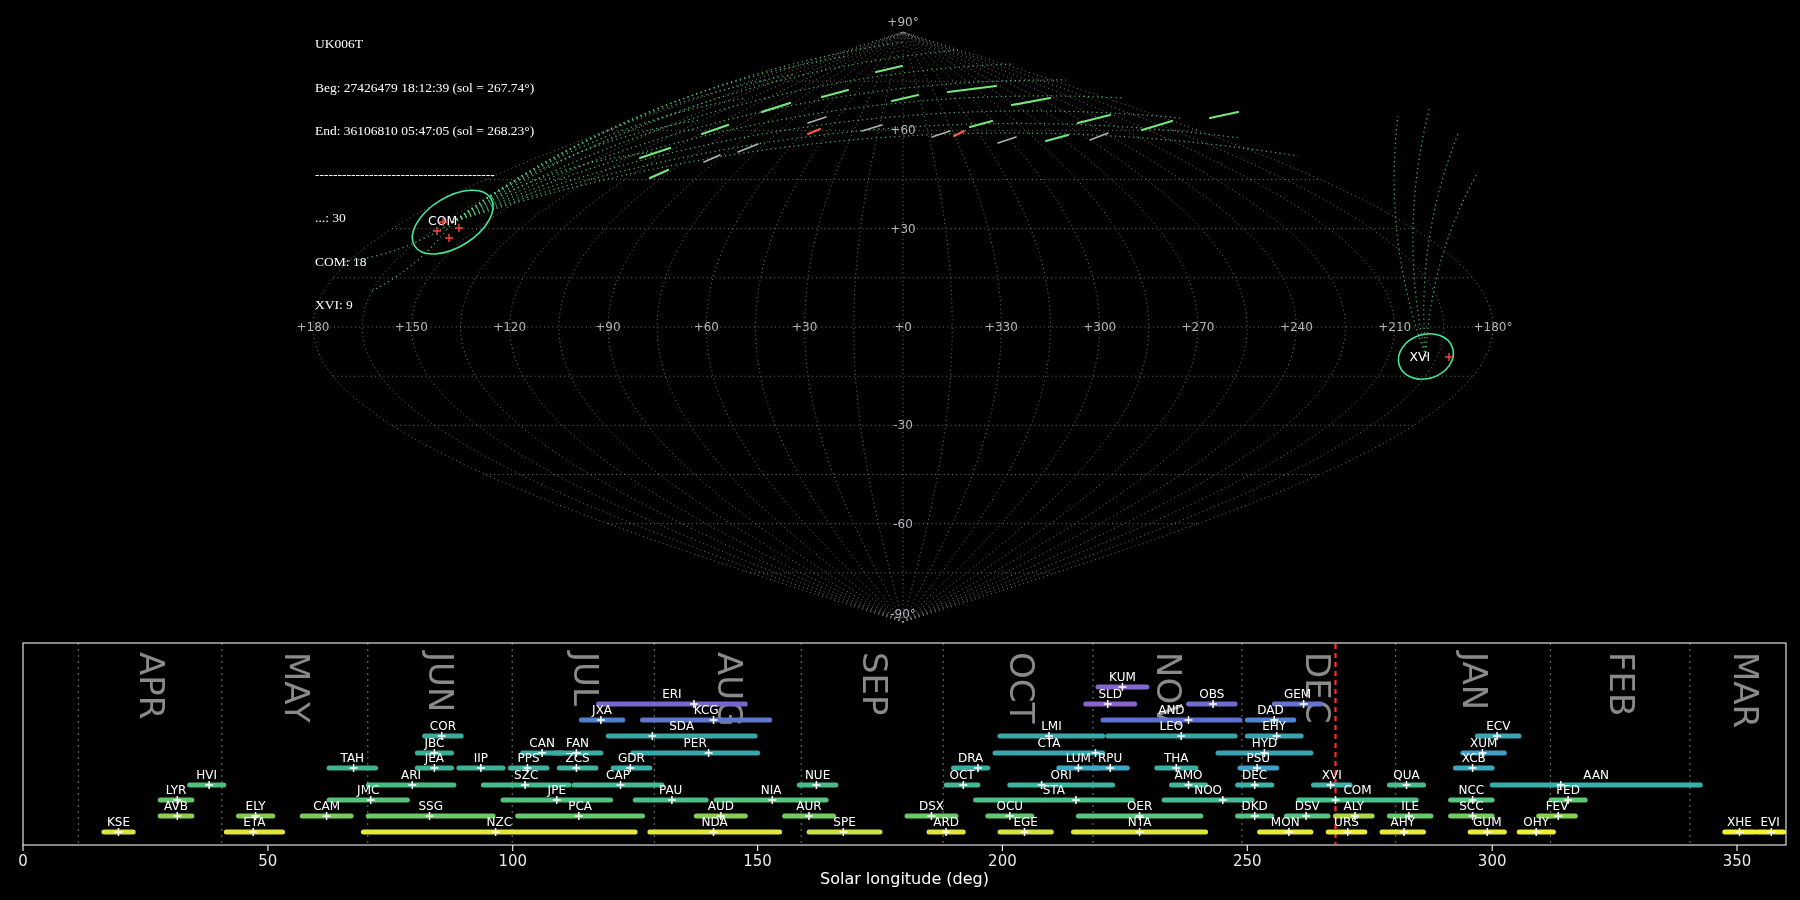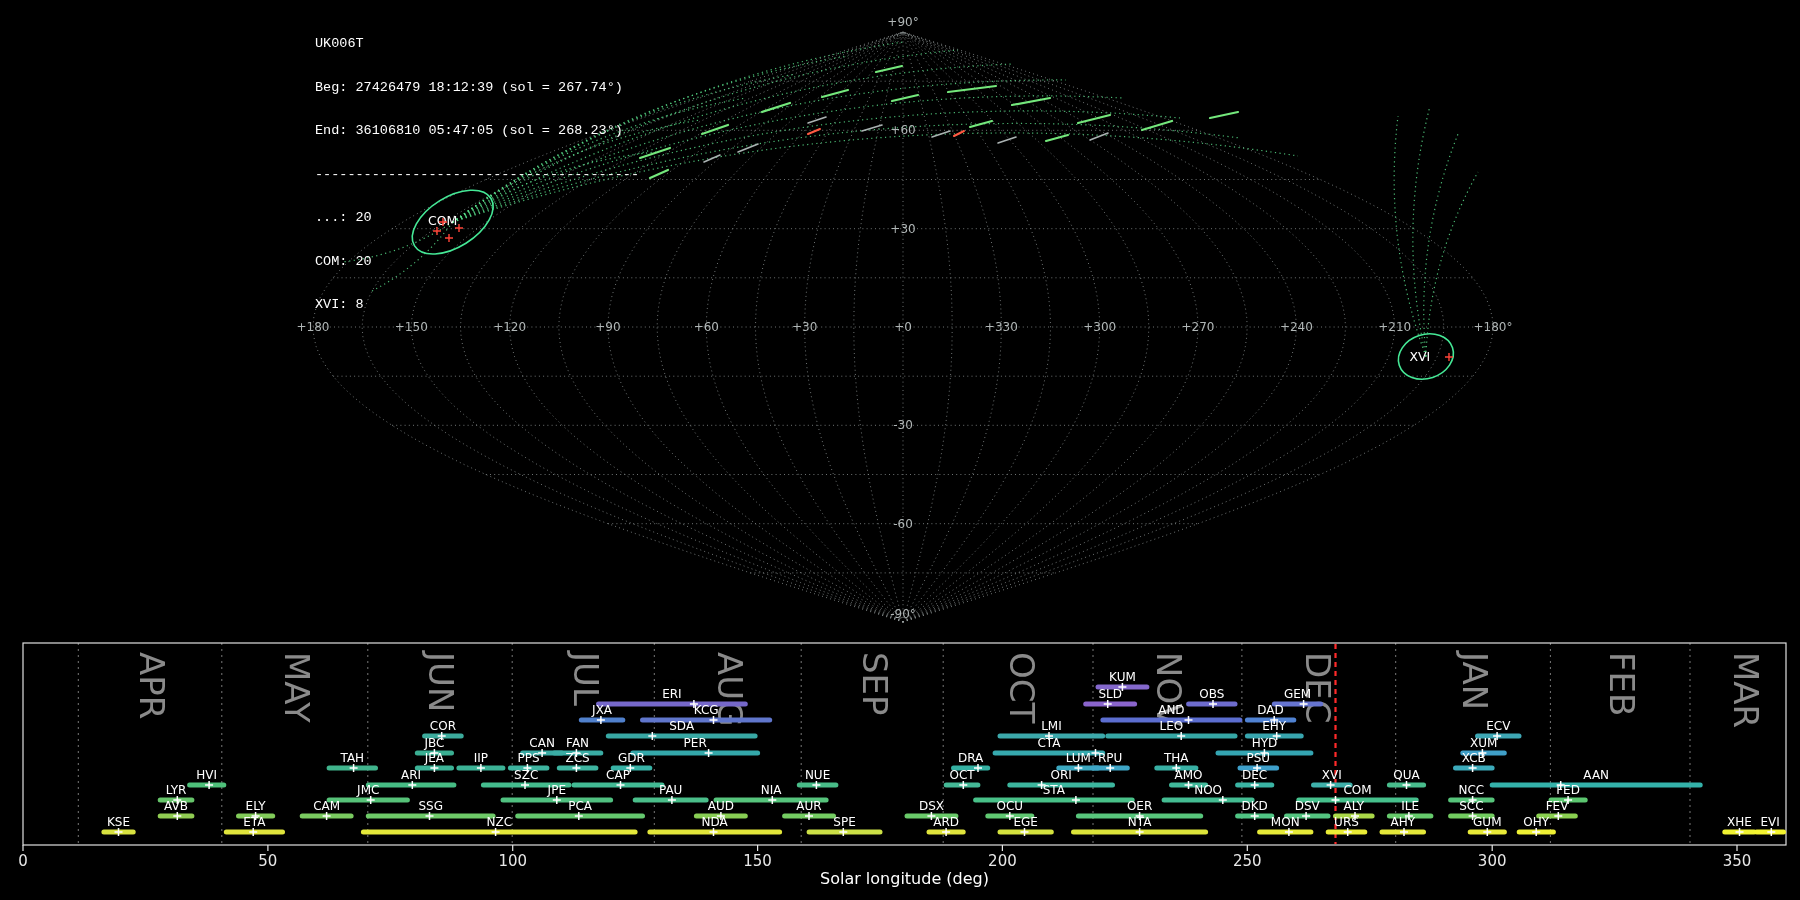--- a/index.html
+++ b/index.html
@@ -1,20 +1,20 @@
 <!DOCTYPE html>
 <html><head>
 <meta charset="utf-8">
 <style>
   html,body{margin:0;padding:0;background:#000;}
   .stage{position:relative;width:1800px;height:900px;background:#000;overflow:hidden;}
   svg.full{position:absolute;left:0;top:0;}
   text{font-family:"DejaVu Sans",sans-serif;}
   .info{position:absolute;left:315px;top:8px;color:#fff;
-        font-family:Liberation Mono, monospace;font-size:13.5px;line-height:14.5px;white-space:pre;}
+        font-family:Liberation Serif, serif;font-size:13.5px;line-height:14.5px;white-space:pre;}
   .grid{stroke:#98a0a0;stroke-width:1;stroke-dasharray:1 3.2;fill:none;opacity:.72;}
   .track{stroke:#58da88;stroke-width:1.2;stroke-dasharray:1.2 3.4;fill:none;opacity:.85;}
   .dash-g{stroke:#74e87c;stroke-width:2.2;stroke-linecap:round;}
   .dash-gray{stroke:#aab2b2;stroke-width:1.6;stroke-linecap:round;}
   .dash-r{stroke:#ff5a42;stroke-width:2;stroke-linecap:round;}
   .radiant{fill:none;stroke:#45e896;stroke-width:1.6;}
   .marker{stroke:#ff4438;stroke-width:1.4;fill:none;}
   .maplab{fill:#b0b6b6;font-size:12px;}
   .radlab{fill:#fff;font-size:12.5px;}
   .chart-border{fill:none;stroke:#e0e0e0;stroke-width:1.2;}
@@ -455,17 +455,17 @@
         <rect x="1754.2" y="829.5" width="31.8" height="5" rx="2.5" fill="#f4f430"></rect>
         <path d="M1767.3,832 H1775.3 M1771.3,828 V836" class="peak"></path>
         <text x="1770.084027777778" y="826" class="shlab" text-anchor="middle">EVI</text>
       </g>
     </svg>
   <div class="info">
     <div class="info-line">UK006T</div>
     <div class="info-line">Beg: 27426479 18:12:39 (sol = 267.74°)</div>
     <div class="info-line">End: 36106810 05:47:05 (sol = 268.23°)</div>
     <div class="info-line">----------------------------------------</div>
-    <div class="info-line">...: 20</div>
-    <div class="info-line">COM: 20</div>
-    <div class="info-line">XVI: 8</div>
+    <div class="info-line">...: 30</div>
+    <div class="info-line">COM: 18</div>
+    <div class="info-line">XVI: 9</div>
   </div>
 </div>
 
 </body></html>

